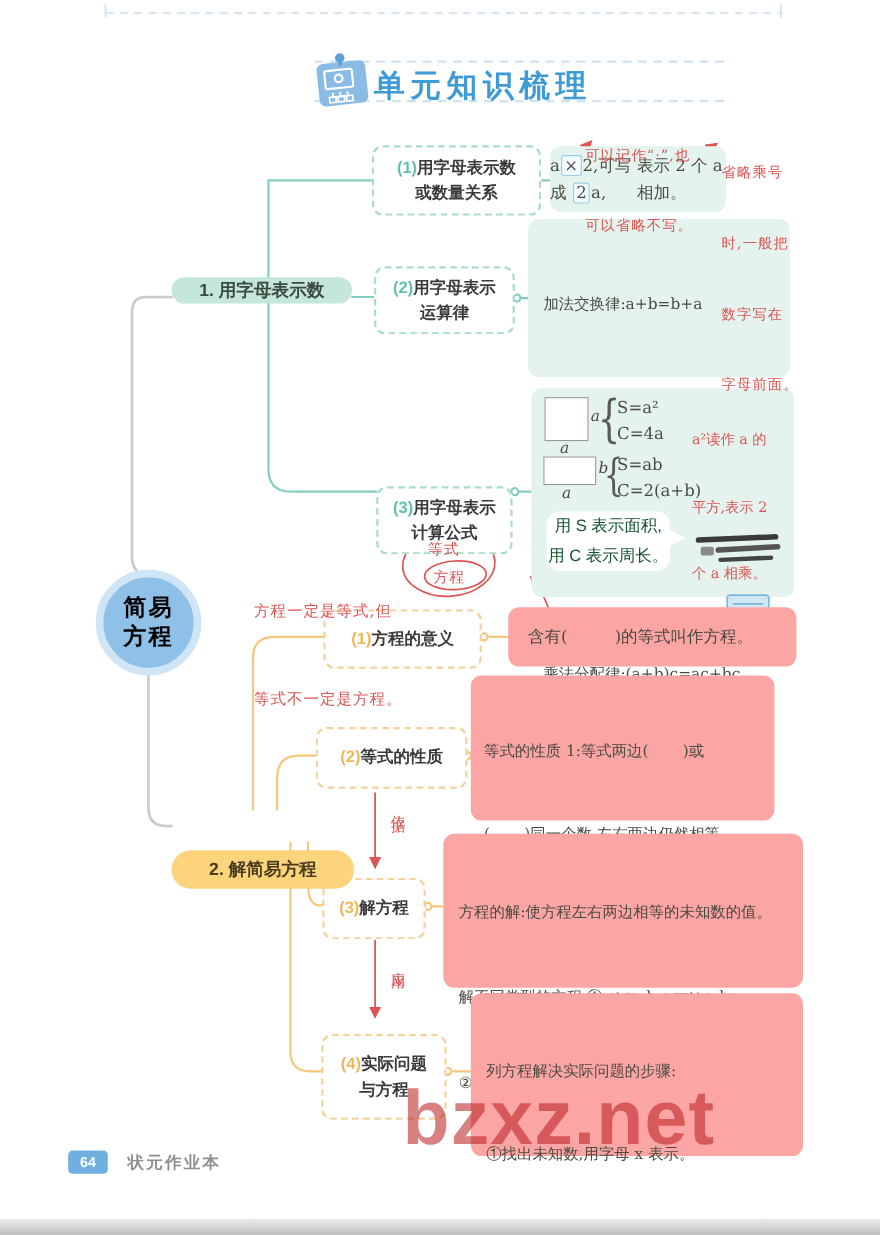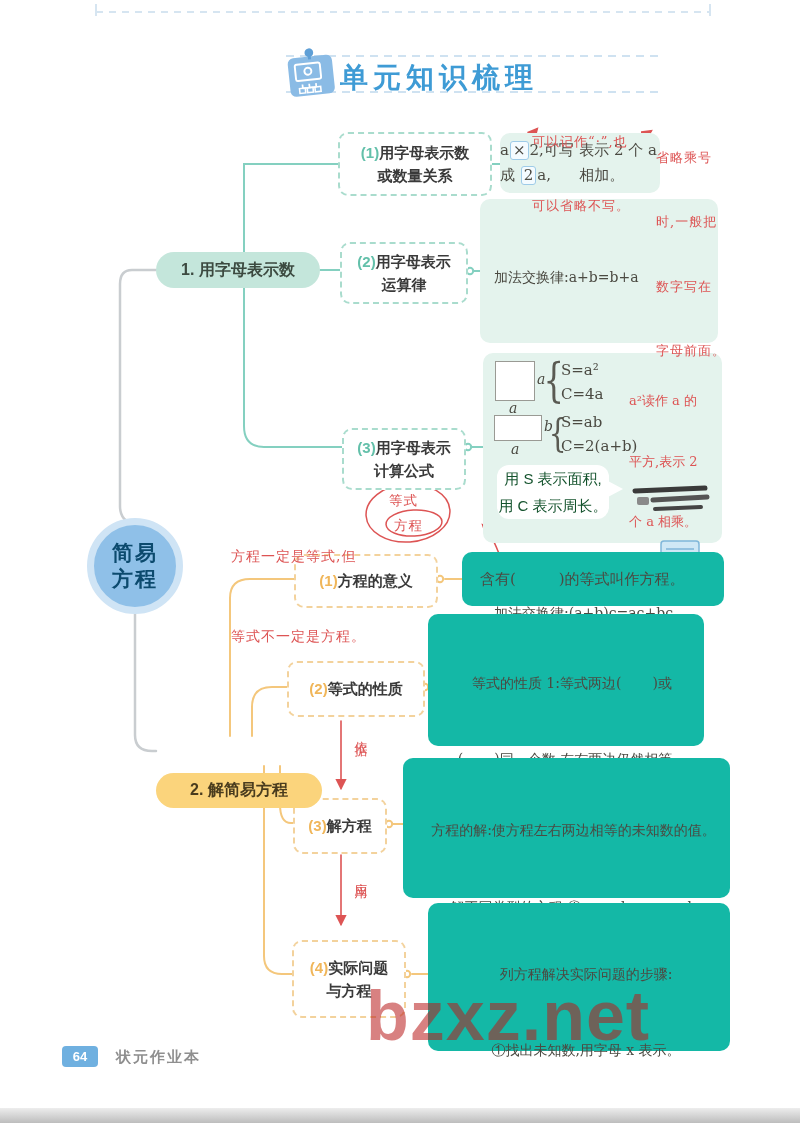--- a/index.html
+++ b/index.html
@@ -16,38 +16,38 @@
   
   .pill{position:absolute;z-index:3;border-radius:18px;display:flex;align-items:center;
         justify-content:center;font-weight:bold;font-size:16px;color:#3c4a40;}
   .pill.teal{background:#c4e6db;}
   .pill.yellow{background:#fbd47c;color:#4a3c1e;margin-top:40px;}
 
   
   .root-circle{position:absolute;left:87px;top:518px;width:82px;height:82px;z-index:3;
                background:#8fc0e8;border:7px solid #cfe4f5;border-radius:50%;
                display:flex;flex-direction:column;align-items:center;justify-content:center;
-               color:#0c4a6e;font-weight:bold;font-size:21px;line-height:1.25;letter-spacing:2px;}
+               color:#000000;font-weight:bold;font-size:21px;line-height:1.25;letter-spacing:2px;}
 
   
   .node{position:absolute;z-index:2;background:#fff;border-radius:10px;
         display:flex;flex-direction:column;align-items:center;justify-content:center;
         font-weight:bold;font-size:15px;color:#3a3a3a;line-height:1.55;text-align:center;}
   .node.teal{border:2px dashed #a9dccd;}
   .node.orange{border:2px dashed #f3d29c;}
   .node .num{font-weight:bold;}
   .node.teal .num{color:#63c0aa;}
   .node.orange .num{color:#f0b65a;}
 
   
   .cbox{position:absolute;z-index:2;border-radius:10px;
         font-family:"DejaVu Serif","Liberation Serif",serif;color:#4b4a42;
         white-space:pre-wrap;}
   .cbox.mint{background:#e4f3ed;}
-  .cbox.cream{background:#14b8a6;text-align:center;}
+  .cbox.cream{background:#fca5a5;}
   .cline{white-space:pre-wrap;}
 
   
   .red-note{position:absolute;z-index:3;color:#dd5454;
             font-family:"DejaVu Serif","Liberation Serif",serif;font-size:13px;line-height:1.65;
             letter-spacing:1px;white-space:pre-wrap;}
   .vlabel{writing-mode:vertical-rl;letter-spacing:4px;}
 
   
   .hbox{display:inline-block;border:1px solid #9ecbe8;border-radius:3px;
@@ -163,21 +163,21 @@
       </g>
     </svg>
   </div>
   <div class="title-text">单元知识梳理</div>
 
   <div class="root-circle">
     <span>简易</span>
     <span>方程</span>
   </div>
 
-  <div class="pill teal" style="left:156px;top:252px;width:164px;height:36px;">
+  <div class="pill teal" style="left:156px;top:252px;width:164px;height:24px;">
     <span>1. 用字母表示数</span>
   </div>
 
   <div class="node teal" style="left:338px;top:132px;width:150px;height:60px;">
     <div><span class="num">(1)</span><span>用字母表示数</span></div>
     <div>或数量关系</div>
   </div>
 
   <div class="cbox mint" style="left:500px;top:133px;width:160px;height:60px;font-size:15px;
        display:flex;flex-direction:row;justify-content:center;align-items:center;line-height:1.7;">
@@ -200,24 +200,24 @@
     <div><span class="num">(2)</span><span>用字母表示</span></div>
     <div>运算律</div>
   </div>
 
   <div class="cbox mint" style="left:480px;top:199px;width:238px;height:144px;font-size:14px;
        padding:8px 0 0 14px;line-height:2.0;box-sizing:border-box;">
     <div class="cline">加法交换律:a+b=b+a</div>
     <div class="cline">加法结合律:(a+b)+c=a+(b+c)</div>
     <div class="cline">乘法交换律:ab=ba</div>
     <div class="cline">乘法结合律:(ab)c=a(bc)</div>
-    <div class="cline">加法交换律:(a+b)c=ac+bc</div>
-  </div>
-
-  <div class="node teal" style="left:342px;top:428px;width:120px;height:58px;text-align:center;">
+    <div class="cline">乘法分配律:(a+b)c=ac+bc</div>
+  </div>
+
+  <div class="node teal" style="left:342px;top:442px;width:120px;height:58px;text-align:center;">
     <div><span class="num">(3)</span><span>用字母表示</span></div>
     <div>计算公式</div>
   </div>
 
   <div class="cbox mint" style="left:483px;top:353px;width:239px;height:190px;font-size:14px;">
     <div class="shape" style="left:12px;top:8px;width:38px;height:38px;"></div>
     <span class="shape-label" style="left:26px;top:47px;">a</span>
     <span class="shape-label" style="left:54px;top:18px;">a</span>
     <span class="brace" style="left:56px;top:0px;font-size:46px;">{</span>
     <div class="abs" style="left:78px;top:8px;font-size:15px;">S=a²</div>

